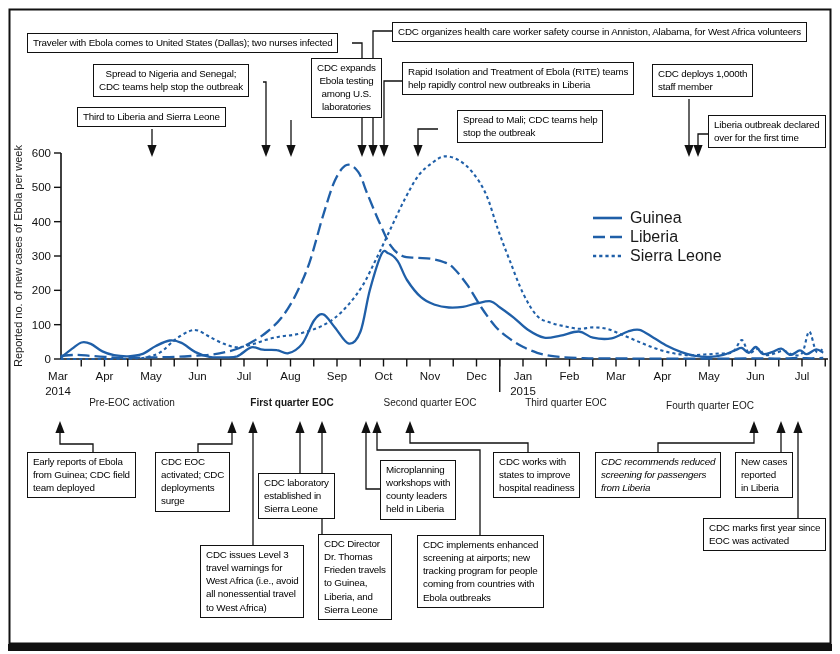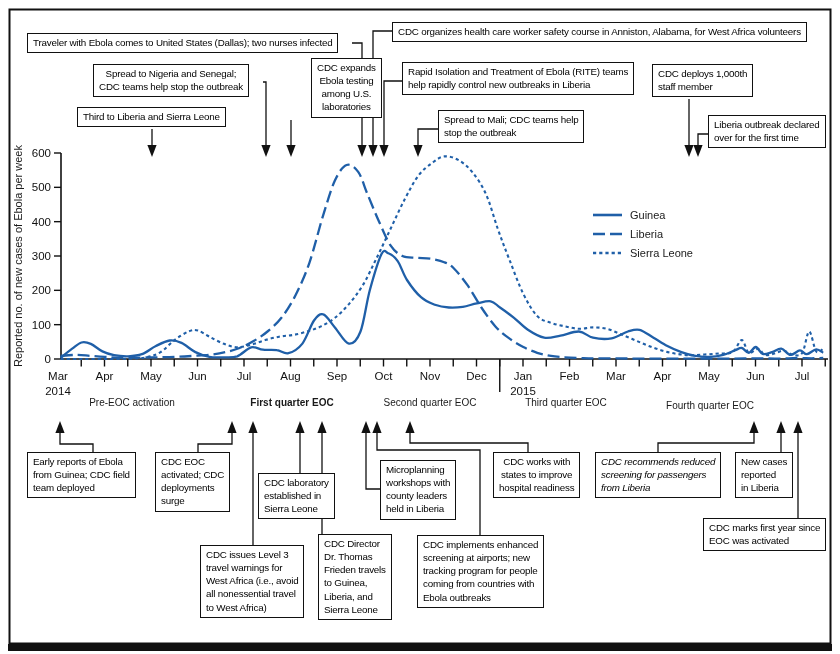--- a/index.html
+++ b/index.html
@@ -8,21 +8,21 @@
   .fig svg.canvas{position:absolute;left:0;top:0}
   .anno{position:absolute;background:#fff;border:1.2px solid #111;
         padding:2px 5px 3px;font-size:9.8px;line-height:1.34;letter-spacing:-0.2px;
         white-space:pre-line;width:max-content;color:#000;z-index:3}
   .anno.center{text-align:center}
   .ytitle{position:absolute;left:-131px;top:249px;width:300px;height:14px;
           text-align:center;font-size:11px;transform:rotate(-90deg);z-index:2}
   .period{position:absolute;transform:translateX(-50%);font-size:10px;
           white-space:nowrap;z-index:2}
   .legend-row{position:absolute;display:flex;align-items:center;gap:8px;
-              font-size:11px;z-index:2}
+              font-size:16px;z-index:2}
 </style>
 </head>
 <body>
 
 <div class="fig">
   <svg class="canvas" id="chart-svg" width="840" height="654" viewBox="0 0 840 654">
       <rect x="9.5" y="9.5" width="821" height="634" fill="none" stroke="#111111" stroke-width="2"></rect>
       <rect x="8" y="644" width="824" height="7" fill="#111111"></rect>
       <line x1="61" y1="153" x2="61" y2="359" stroke="#111111" stroke-width="1.6"></line>
       <line x1="61" y1="359" x2="828" y2="359" stroke="#111111" stroke-width="1.6"></line>
@@ -172,21 +172,21 @@
 CDC teams help stop the outbreak</div>
       <div class="anno center" style="left: 279px; top: 58px; margin-left: 32px;">CDC expands
 Ebola testing
 among U.S.
 laboratories</div>
       <div class="anno" style="left: 402px; top: 62px;">Rapid Isolation and Treatment of Ebola (RITE) teams
 help rapidly control new outbreaks in Liberia</div>
       <div class="anno" style="left: 652px; top: 64px;">CDC deploys 1,000th
 staff member</div>
       <div class="anno center" style="left: 77px; top: 107px;">Third to Liberia and Sierra Leone</div>
-      <div class="anno" style="left: 438px; top: 110px;">Spread to Mali; CDC teams help
+      <div class="anno" style="left: 457px; top: 110px;">Spread to Mali; CDC teams help
 stop the outbreak</div>
       <div class="anno" style="left: 708px; top: 115px;">Liberia outbreak declared
 over for the first time</div>
       <div class="anno" style="left: 27px; top: 452px;">Early reports of Ebola
 from Guinea; CDC field
 team deployed</div>
       <div class="anno" style="left: 155px; top: 452px;">CDC EOC
 activated; CDC
 deployments
 surge</div>
@@ -206,21 +206,21 @@
 Sierra Leone</div>
       <div class="anno" style="left: 380px; top: 460px;">Microplanning
 workshops with
 county leaders
 held in Liberia</div>
       <div class="anno" style="left: 417px; top: 535px;">CDC implements enhanced
 screening at airports; new
 tracking program for people
 coming from countries with
 Ebola outbreaks</div>
-      <div class="anno" style="left: 493px; top: 452px; text-align: center;">CDC works with
+      <div class="anno" style="left: 493px; top: 452px;">CDC works with
 states to improve
 hospital readiness</div>
       <div class="anno" style="left: 595px; top: 452px; font-style: italic;">CDC recommends reduced
 screening for passengers
 from Liberia</div>
       <div class="anno" style="left: 735px; top: 452px;">New cases
 reported
 in Liberia</div>
       <div class="anno" style="left: 703px; top: 518px;">CDC marks first year since
 EOC was activated</div>

